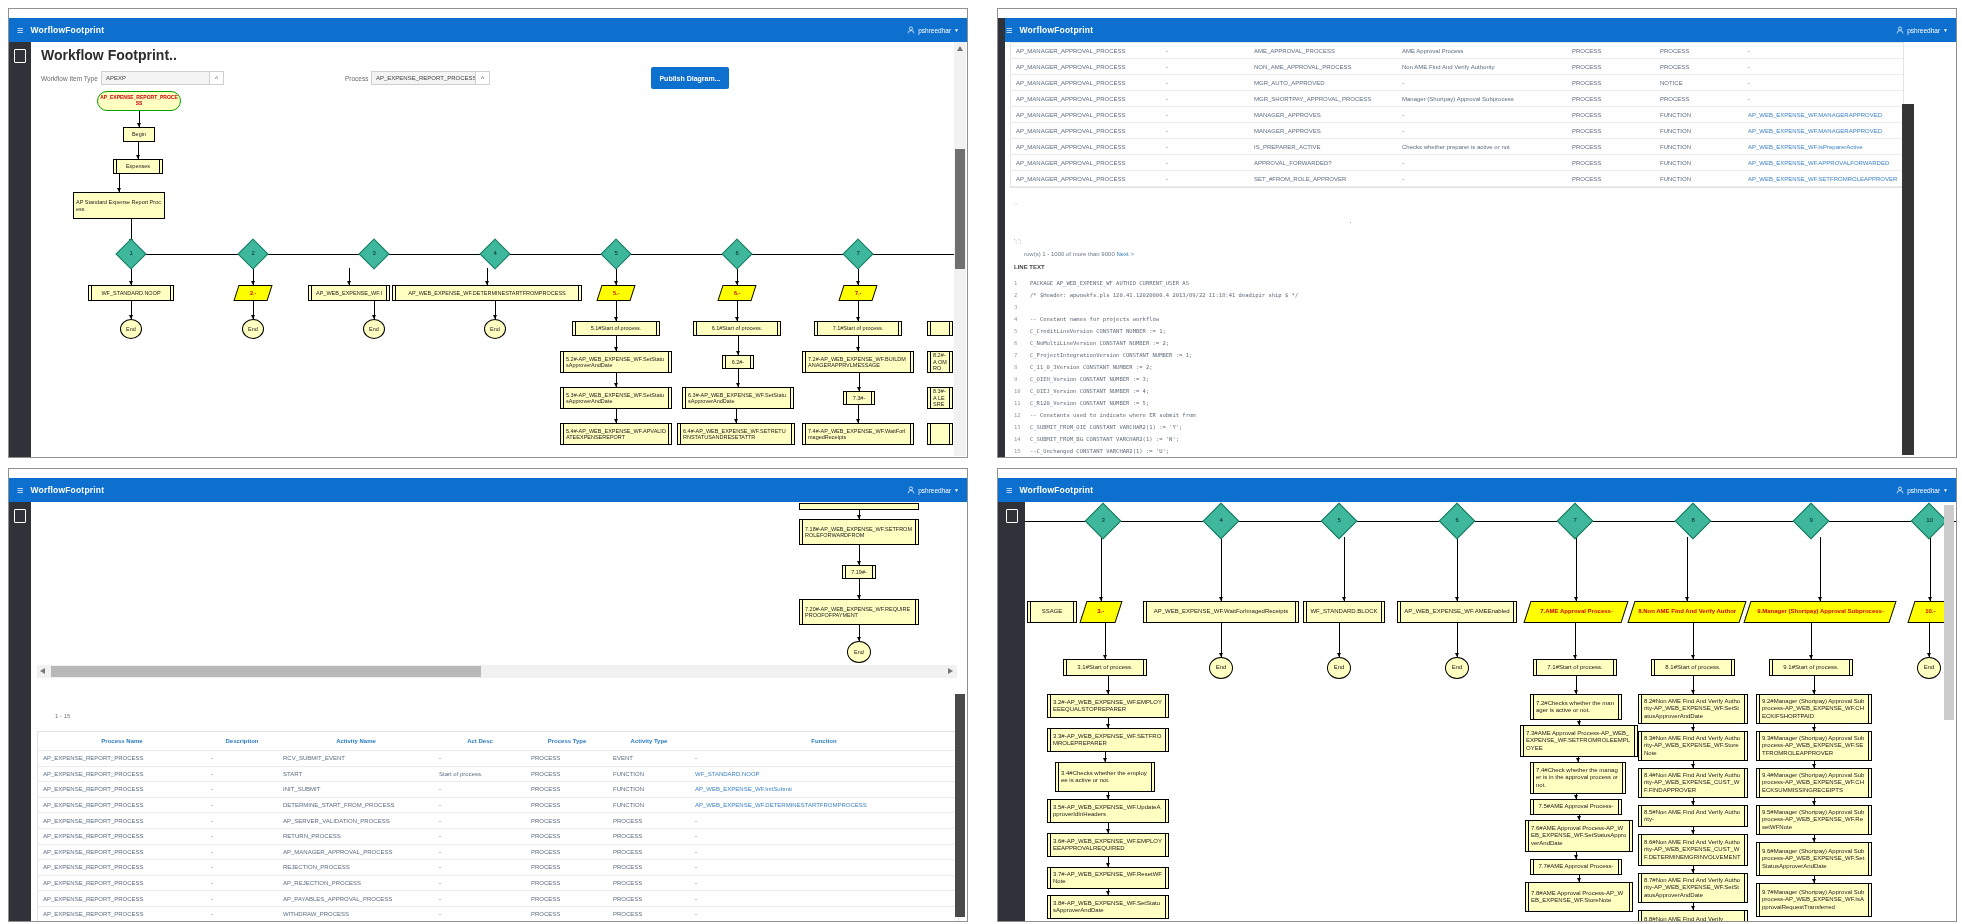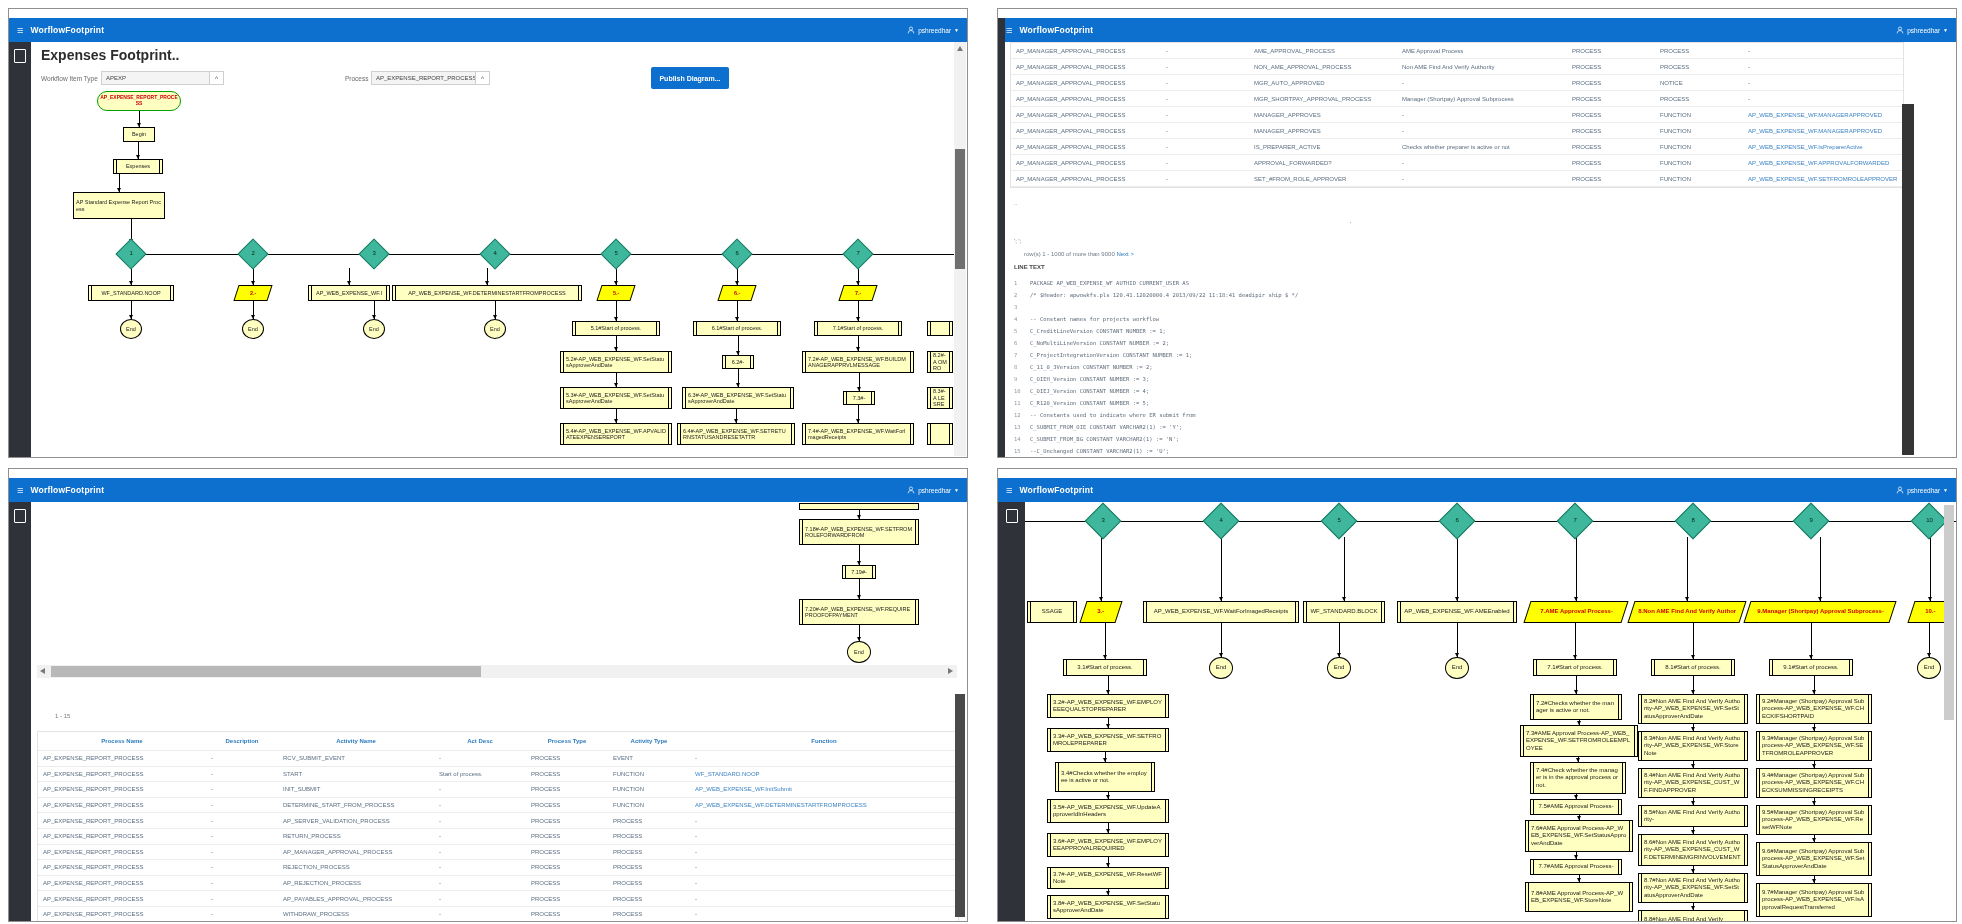--- a/index.html
+++ b/index.html
@@ -80,21 +80,21 @@
             <circle cx="5" cy="3.2" r="2" fill="none" stroke="#fff" stroke-width="0.9"></circle>
             <path d="M1.4 9.2 a3.6 3.6 0 0 1 7.2 0" fill="none" stroke="#fff" stroke-width="0.9"></path>
           </svg>
         <span>pshreedhar</span>
         <span class="caret">▼</span>
       </span>
     </div>
     <div class="sidebar">
       <div class="docicon"></div>
     </div>
-    <div class="pgtitle">Expenses Footprint..</div>
+    <div class="pgtitle">Workflow Footprint..</div>
     <div class="flabel" style="left:32px;top:66px;">Workflow Item Type</div>
     <div class="fbox" style="left:92px;top:62px;width:109px;">APEXP</div>
     <div class="chev" style="left:200px;top:62px;">^</div>
     <div class="flabel" style="left:336px;top:66px;">Process</div>
     <div class="fbox" style="left:362px;top:62px;width:105px;">AP_EXPENSE_REPORT_PROCESS</div>
     <div class="chev" style="left:466px;top:62px;">^</div>
     <div class="pubbtn">Publish Diagram...</div>
     <div class="layer dg" id="q1d">
         <div class="eh" style="left: 122px; top: 245px; width: 830px;"></div>
         <div class="nd k-oval" style="left: 88px; top: 82px; width: 84px; height: 20px;">

